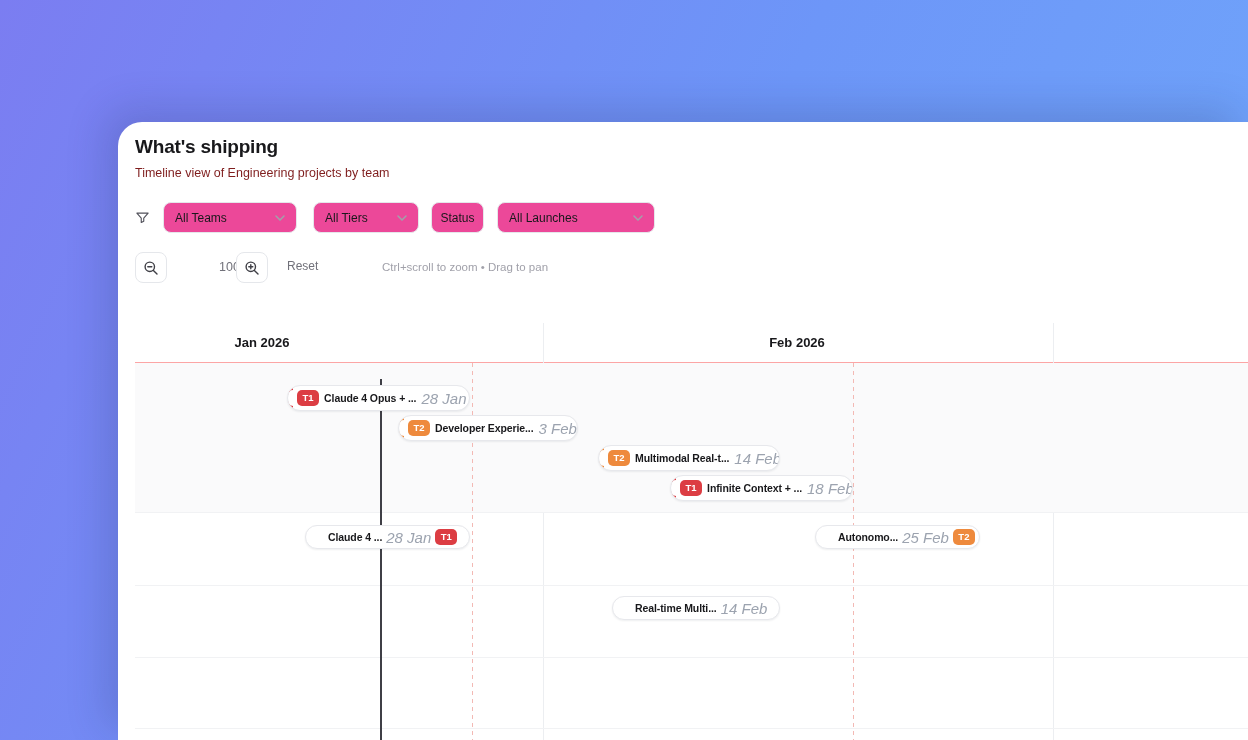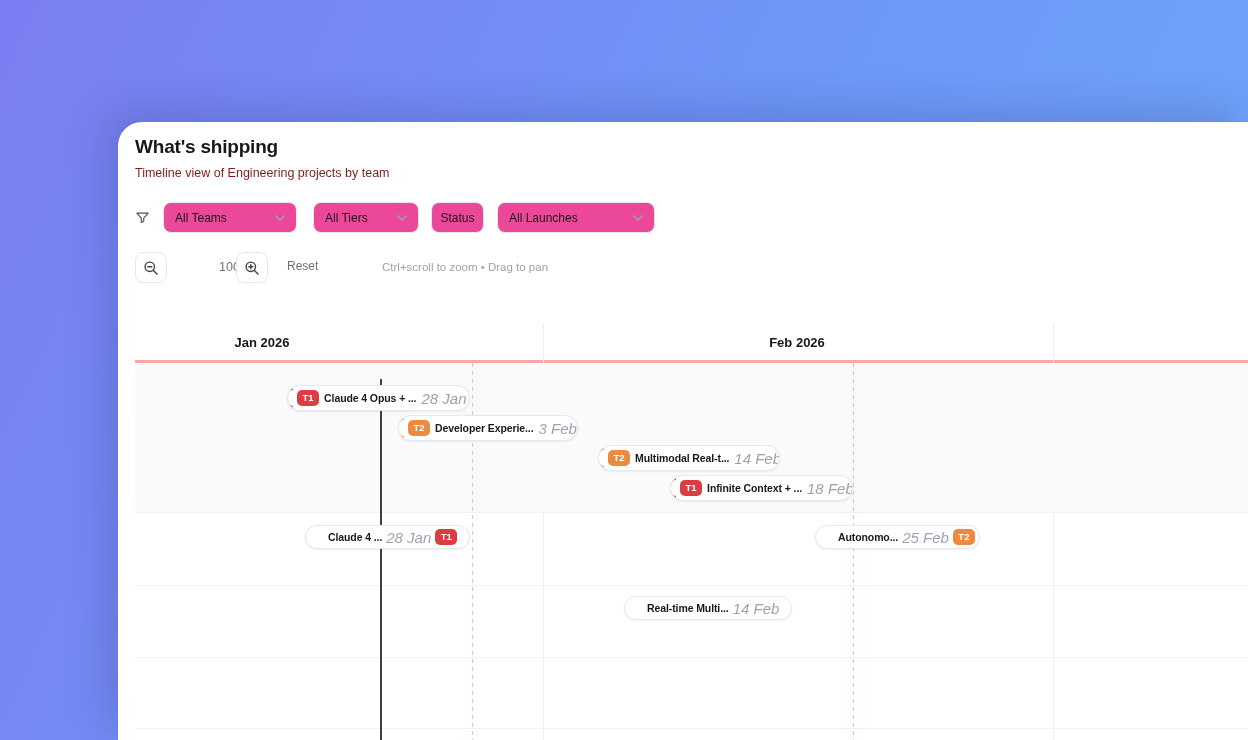--- a/index.html
+++ b/index.html
@@ -37,21 +37,21 @@
     display:flex; align-items:center; justify-content:center; cursor:pointer;
   }
   .zoom-level { position:absolute; left:51px; top:8px; width:98px; text-align:center; font-size:12.5px; color:#71717a; }
   .reset-btn { position:absolute; left:152px; top:7px; background:none; border:none; font-family:inherit; font-size:12px; color:#71717a; cursor:pointer; }
   .zoom-hint { position:absolute; left:223px; top:9px; font-size:11.5px; color:#a1a1aa; white-space:nowrap;margin-left:24px; }
 
   
   .timeline { position:absolute; left:17px; right:0; top:181px; bottom:0; }
   .q-band { position:absolute; left:0; right:0; top:0; height:20px; background:#f0f0f2; }
   .q-band span { position:absolute; left:662px; top:4px; font-size:10.5px; font-weight:700; color:#27272a; }
-  .month-row { position:absolute; left:0; right:0; top:20px; height:40px; border-bottom:3px solid #fca5a5; }
+  .month-row { position:absolute; left:0; right:0; top:20px; height:40px; border-bottom:1px solid #fca5a5; }
   .month-label { position:absolute; top:12px; font-size:13px; font-weight:600; color:#18181b; transform:translateX(-50%); }
   .vline { position:absolute; top:20px; bottom:0; width:1px; background:#eceef1; }
   .grid { position:absolute; left:0; right:0; top:60px; bottom:0; }
   .lane1 { position:absolute; left:0; right:0; top:0; height:149px; background:#fafafb; }
   .lane-sep { position:absolute; left:0; right:0; height:1px; background:#f1f2f4; }
   .dash-line { position:absolute; top:0; bottom:0; width:1px;
     background-image:repeating-linear-gradient(to bottom,#f3b9b4 0 4px,transparent 4px 8px); }
   .today-line { position:absolute; width:1.5px; background:#3f3f46; top:16px; bottom:0; }
   .today-chip { position:absolute; top:28px; transform:translateX(-50%); background:#4d7c0f; color:#fff;
     font-size:9px; font-weight:700; padding:1.5px 4.5px; border-radius:4px; line-height:1.2; }
@@ -218,21 +218,21 @@
         <span class="tier-badge t2">T2</span>
         <svg width="11" height="11" viewBox="0 0 12 12" fill="none" stroke="#9ca3af" stroke-width="1.3" stroke-linecap="round" stroke-linejoin="round">
             <path d="M9 7v3a1 1 0 0 1-1 1H2a1 1 0 0 1-1-1V4a1 1 0 0 1 1-1h3"></path>
             <polyline points="7.5,1 11,1 11,4.5"></polyline>
             <line x1="11" y1="1" x2="5.5" y2="6.5"></line>
           </svg>
         <svg width="6" height="10" viewBox="0 0 6 10" fill="none" stroke="#a1a1aa" stroke-width="1.4" stroke-linecap="round">
             <polyline points="1,1 5,5 1,9"></polyline>
           </svg>
       </div>
-      <div class="pill launch-pill" style="left:489px;top:233px;width:168px;">
+      <div class="pill launch-pill" style="left:477px;top:233px;width:168px;">
         <svg width="13" height="13" viewBox="0 0 14 14" fill="none" stroke="#3f9e63" stroke-width="1.5" stroke-linecap="round" stroke-linejoin="round">
             <polyline points="1,10.5 5,6.5 7.5,9 13,3.5"></polyline>
             <polyline points="9.5,3.5 13,3.5 13,7"></polyline>
           </svg>
         <span class="pill-title">Real-time Multi...</span>
         <span class="pill-date">14 Feb</span>
         <svg width="11" height="11" viewBox="0 0 12 12" fill="none" stroke="#9ca3af" stroke-width="1.3" stroke-linecap="round" stroke-linejoin="round">
             <path d="M9 7v3a1 1 0 0 1-1 1H2a1 1 0 0 1-1-1V4a1 1 0 0 1 1-1h3"></path>
             <polyline points="7.5,1 11,1 11,4.5"></polyline>
             <line x1="11" y1="1" x2="5.5" y2="6.5"></line>

